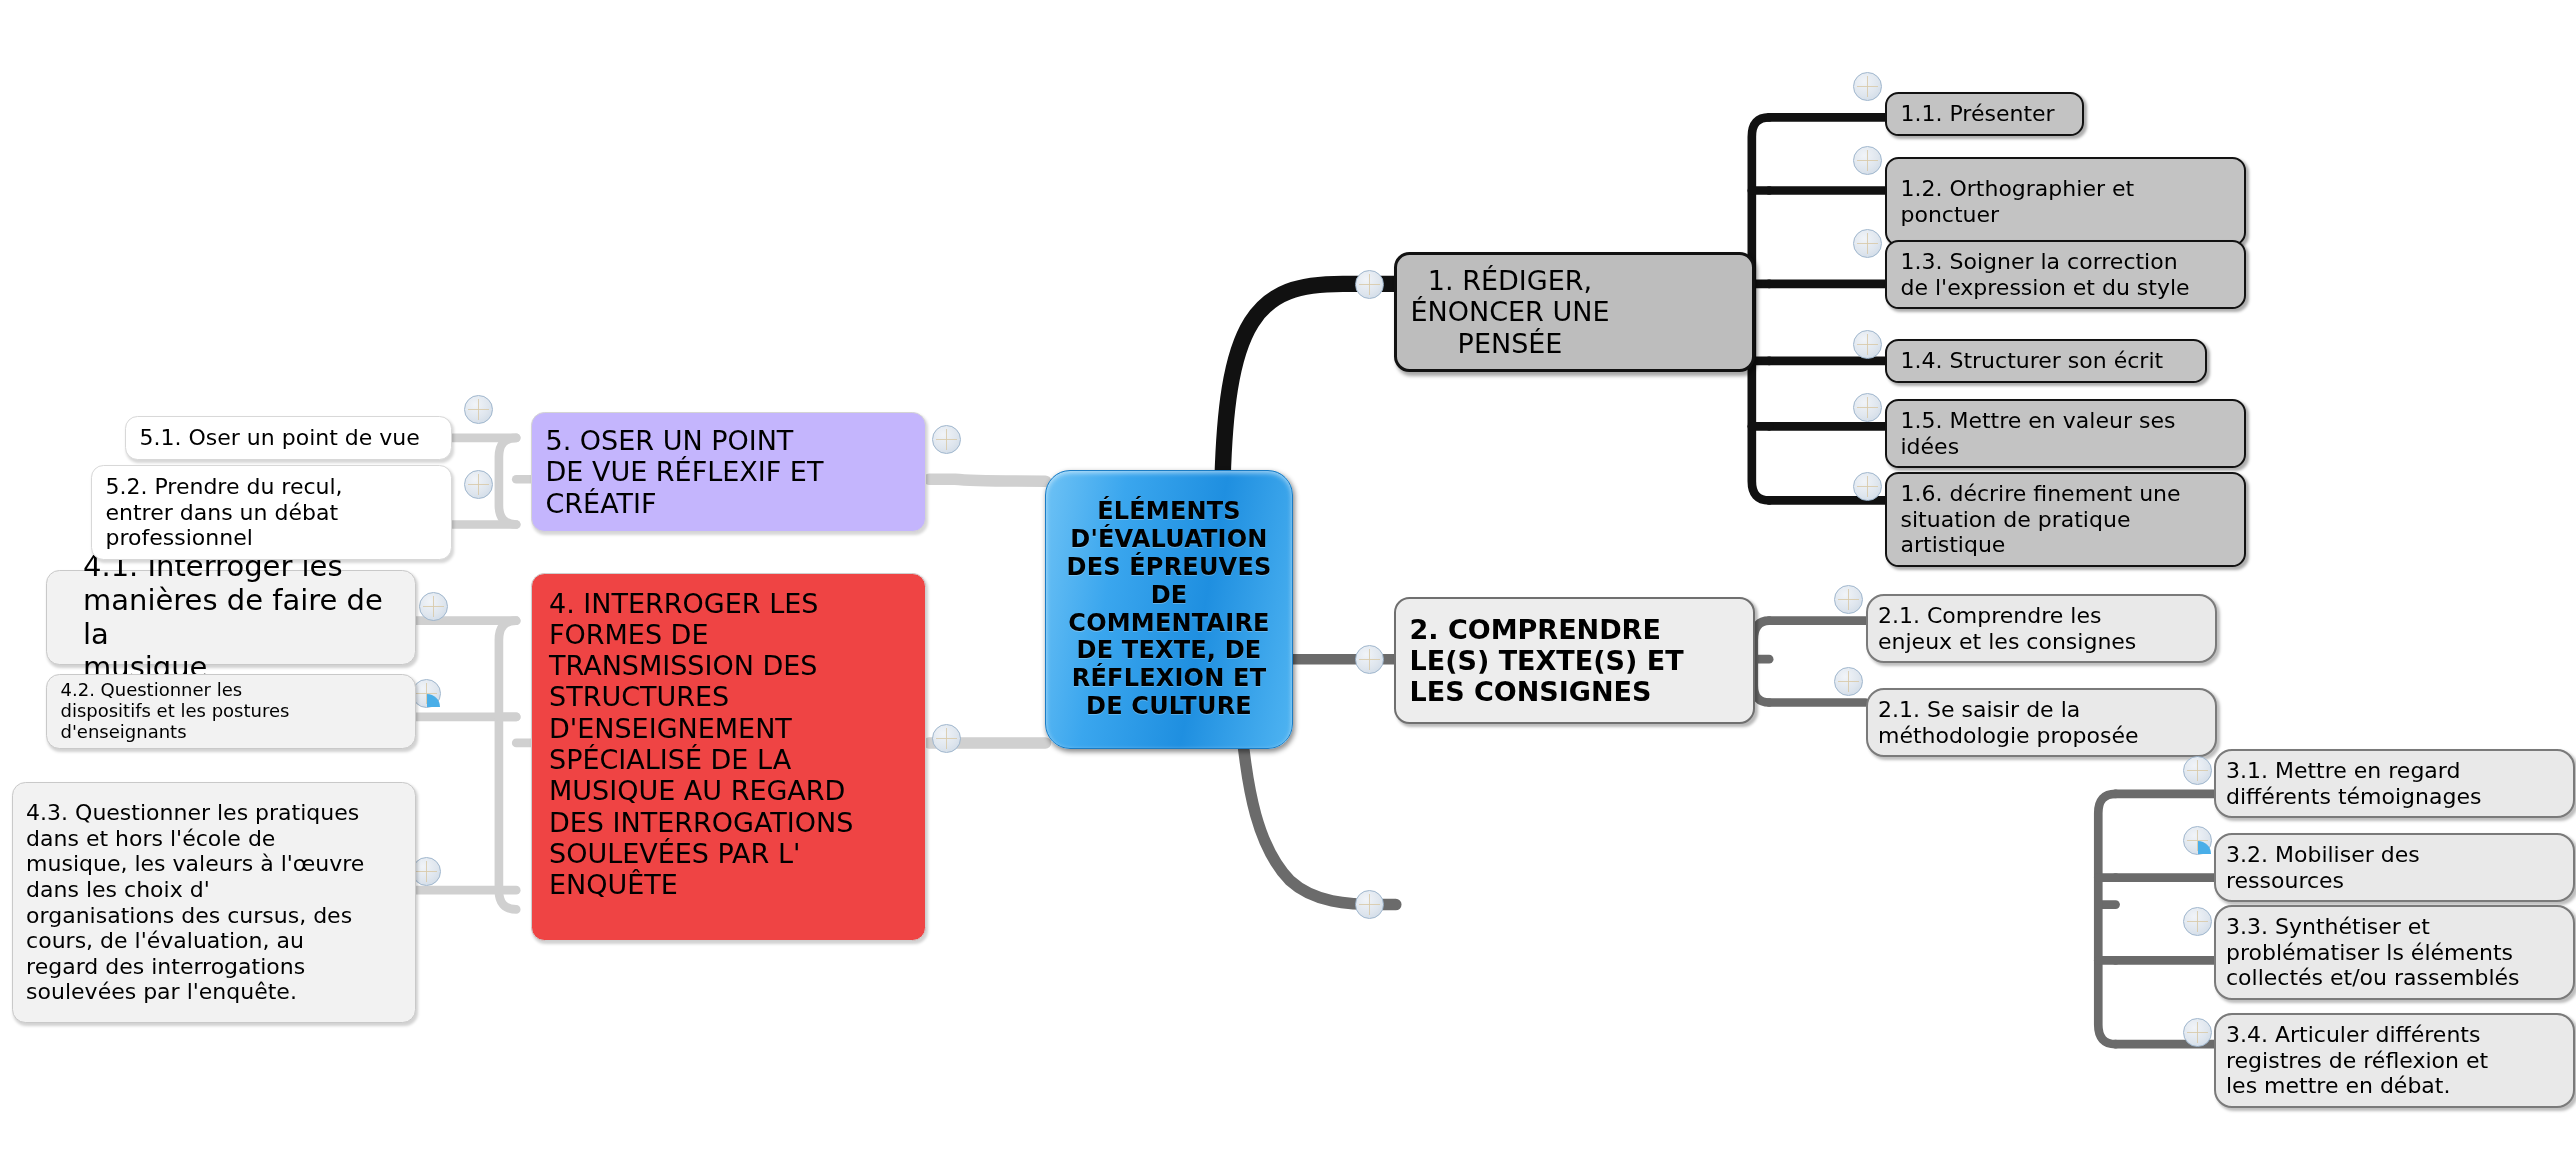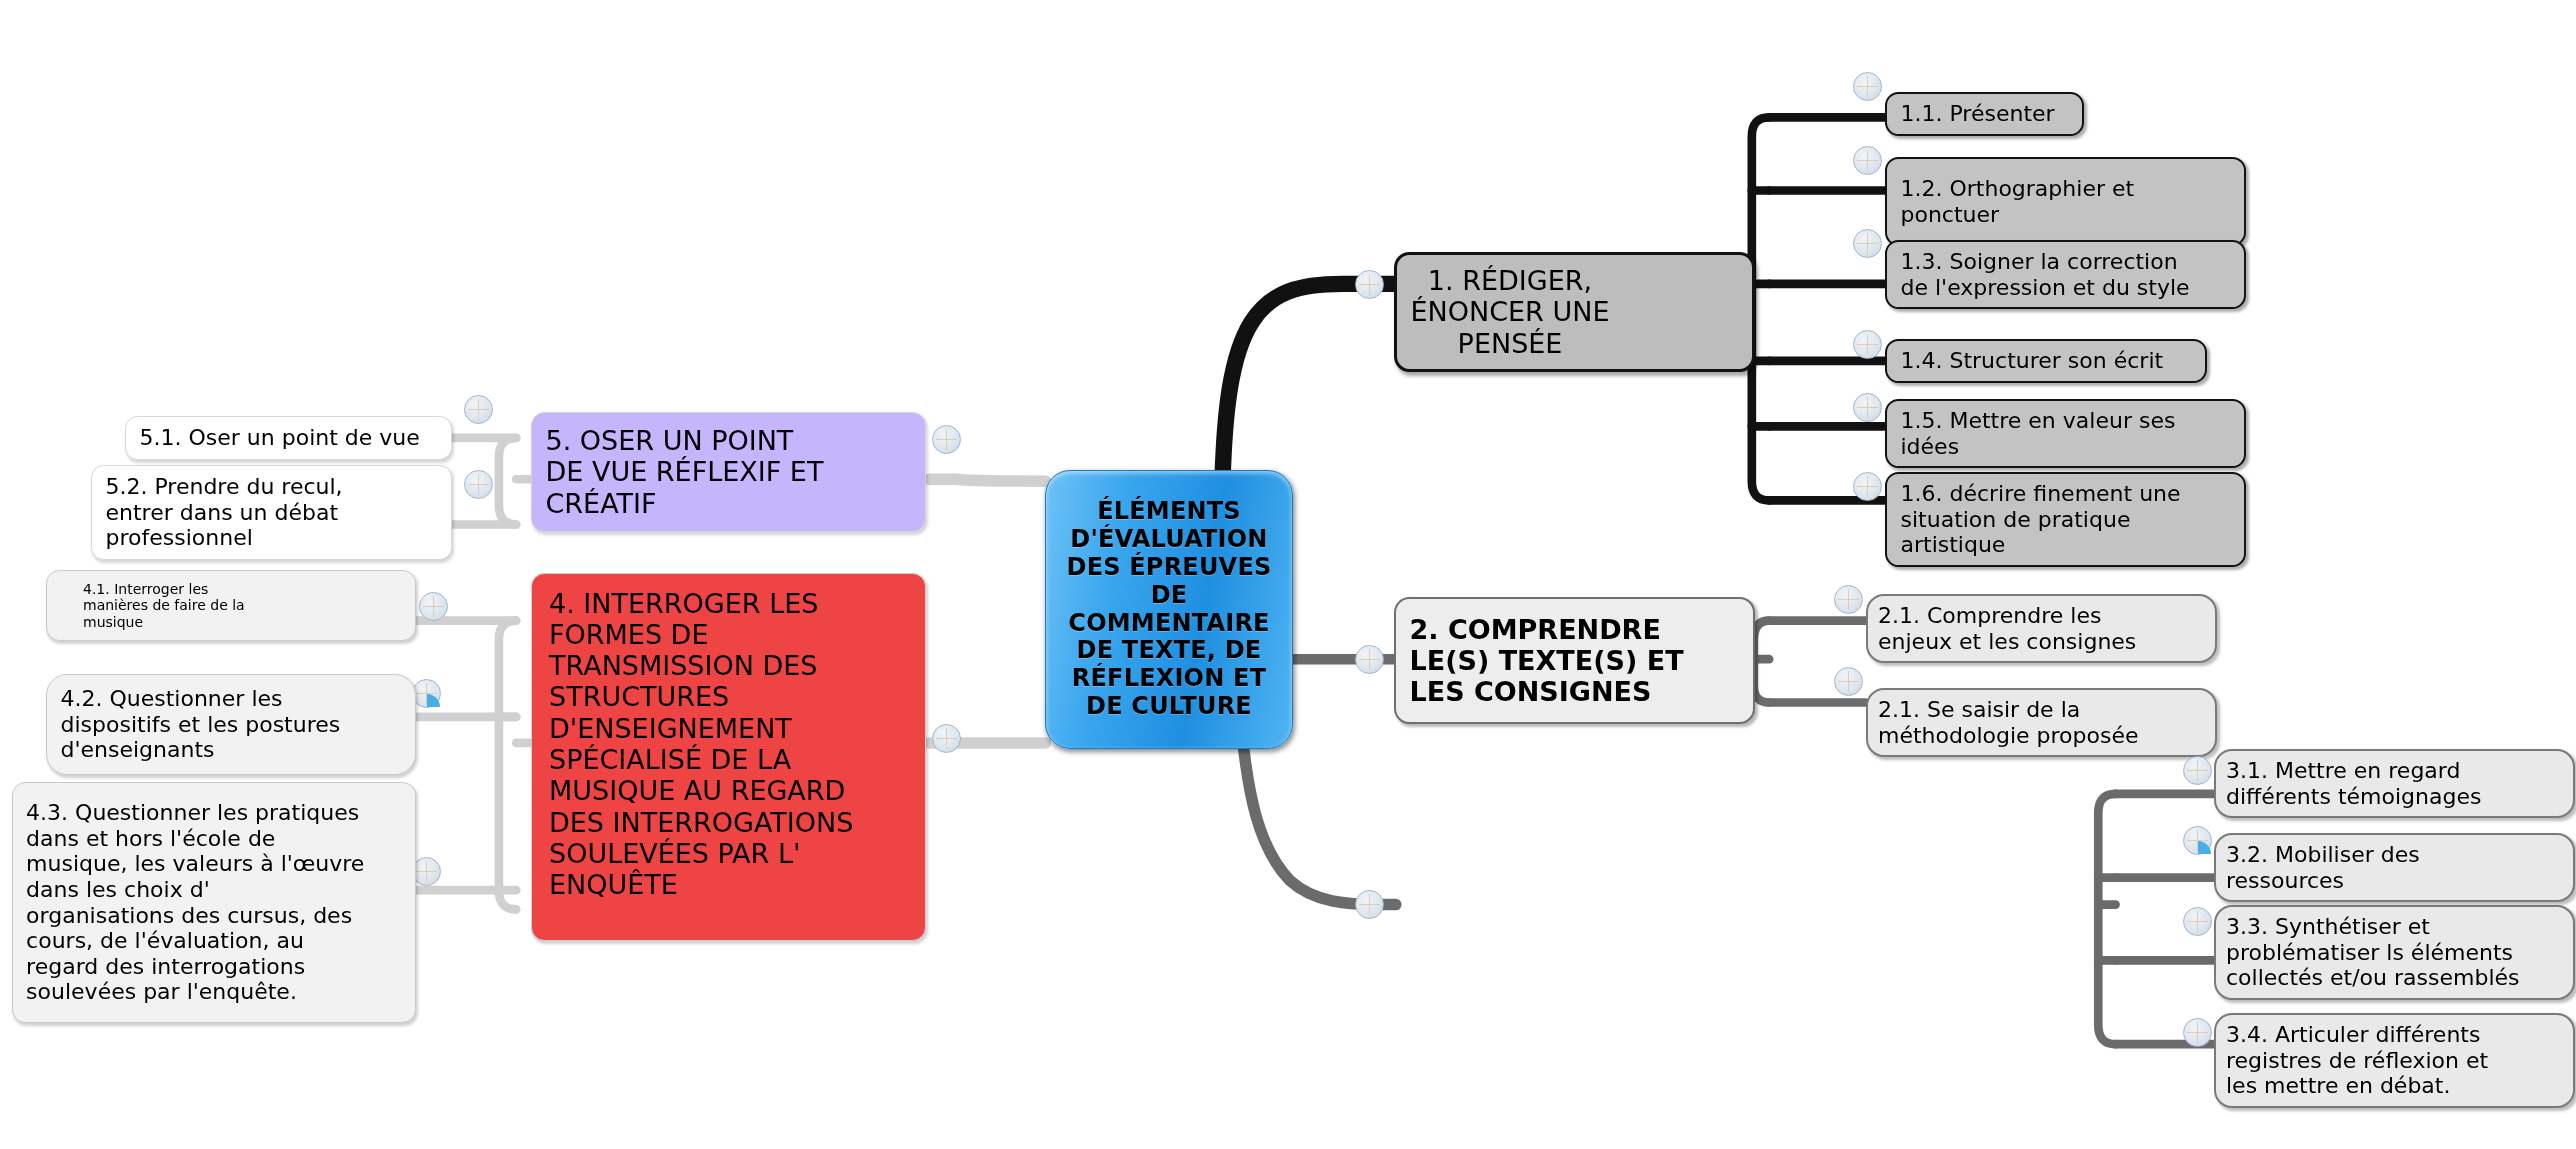--- a/index.html
+++ b/index.html
@@ -266,31 +266,31 @@
 SPÉCIALISÉ DE LA
 MUSIQUE AU REGARD
 DES INTERROGATIONS
 SOULEVÉES PAR L'
 ENQUÊTE</span>
   </div>
 
   <div class="bullet" style="left:419px;top:592px;">
       <i class="cross"></i>
     </div>
-  <div class="node b4-sub" style="left:46px;top:570px;width:370px;height:71px;font-size:14px;padding-left:36px;">
+  <div class="node b4-sub" style="left:46px;top:570px;width:370px;height:95px;font-size:29px;padding-left:36px;">
     <span>4.1. Interroger les
 manières de faire de la
 musique</span>
   </div>
 
   <div class="bullet quarter" style="left:412px;top:679px;">
     <i class="cross"></i>
       <i class="seg"></i>
     </div>
-  <div class="node b4-sub" style="left:46px;top:674px;width:370px;height:101px;font-size:22px;border-radius:21px;">
+  <div class="node b4-sub" style="left:46px;top:674px;width:370px;height:75px;font-size:18px;">
     <span>4.2. Questionner les
 dispositifs et les postures
 d'enseignants</span>
   </div>
 
   <div class="bullet" style="left:412px;top:857px;">
       <i class="cross"></i>
     </div>
   <div class="node b4-sub" style="left:11.6px;top:782px;width:404px;height:241px;font-size:22px;">
     <span>4.3. Questionner les pratiques

